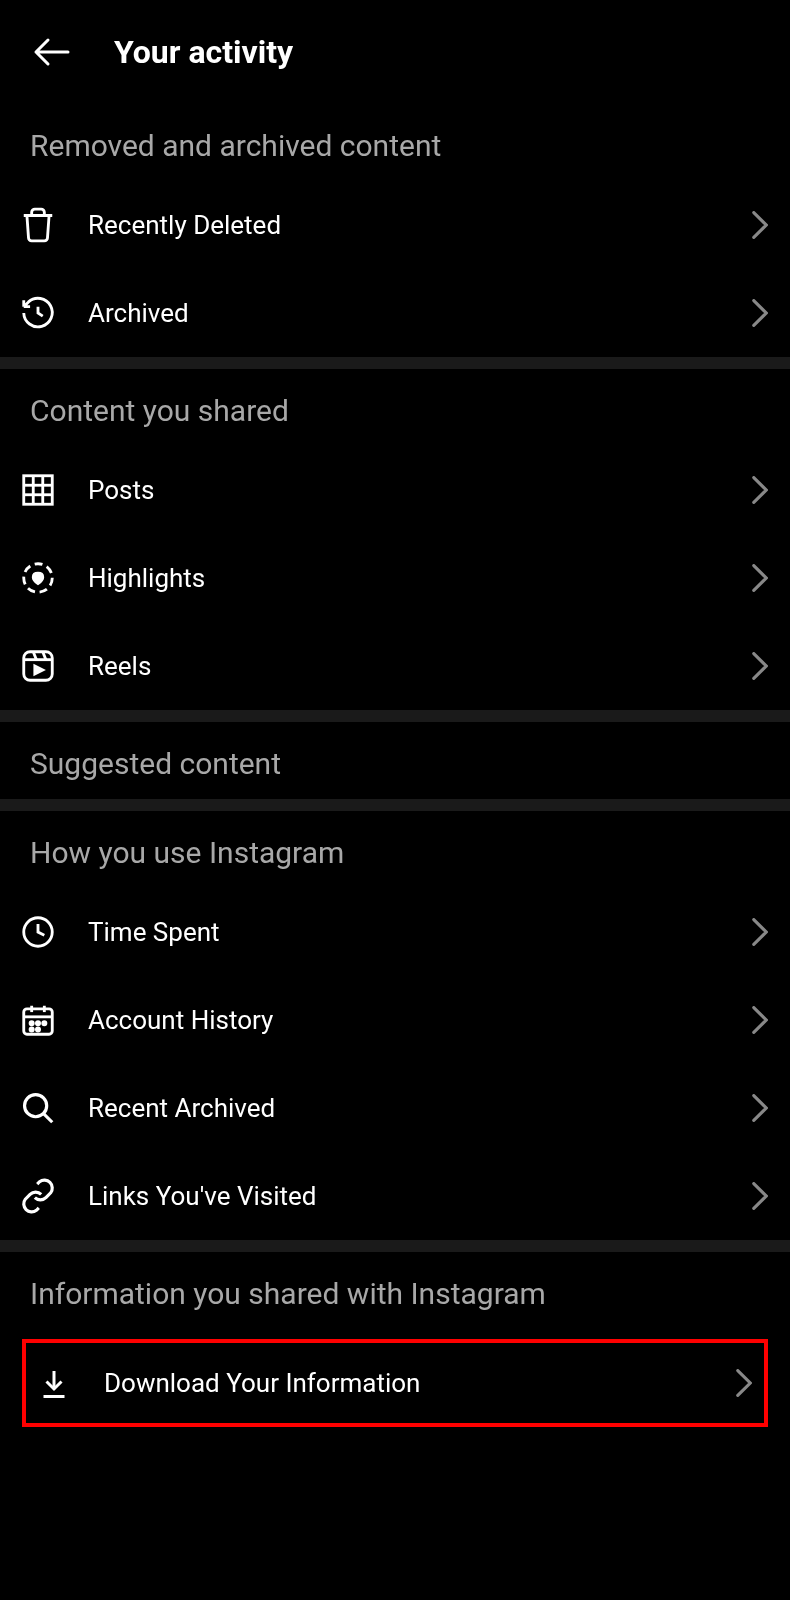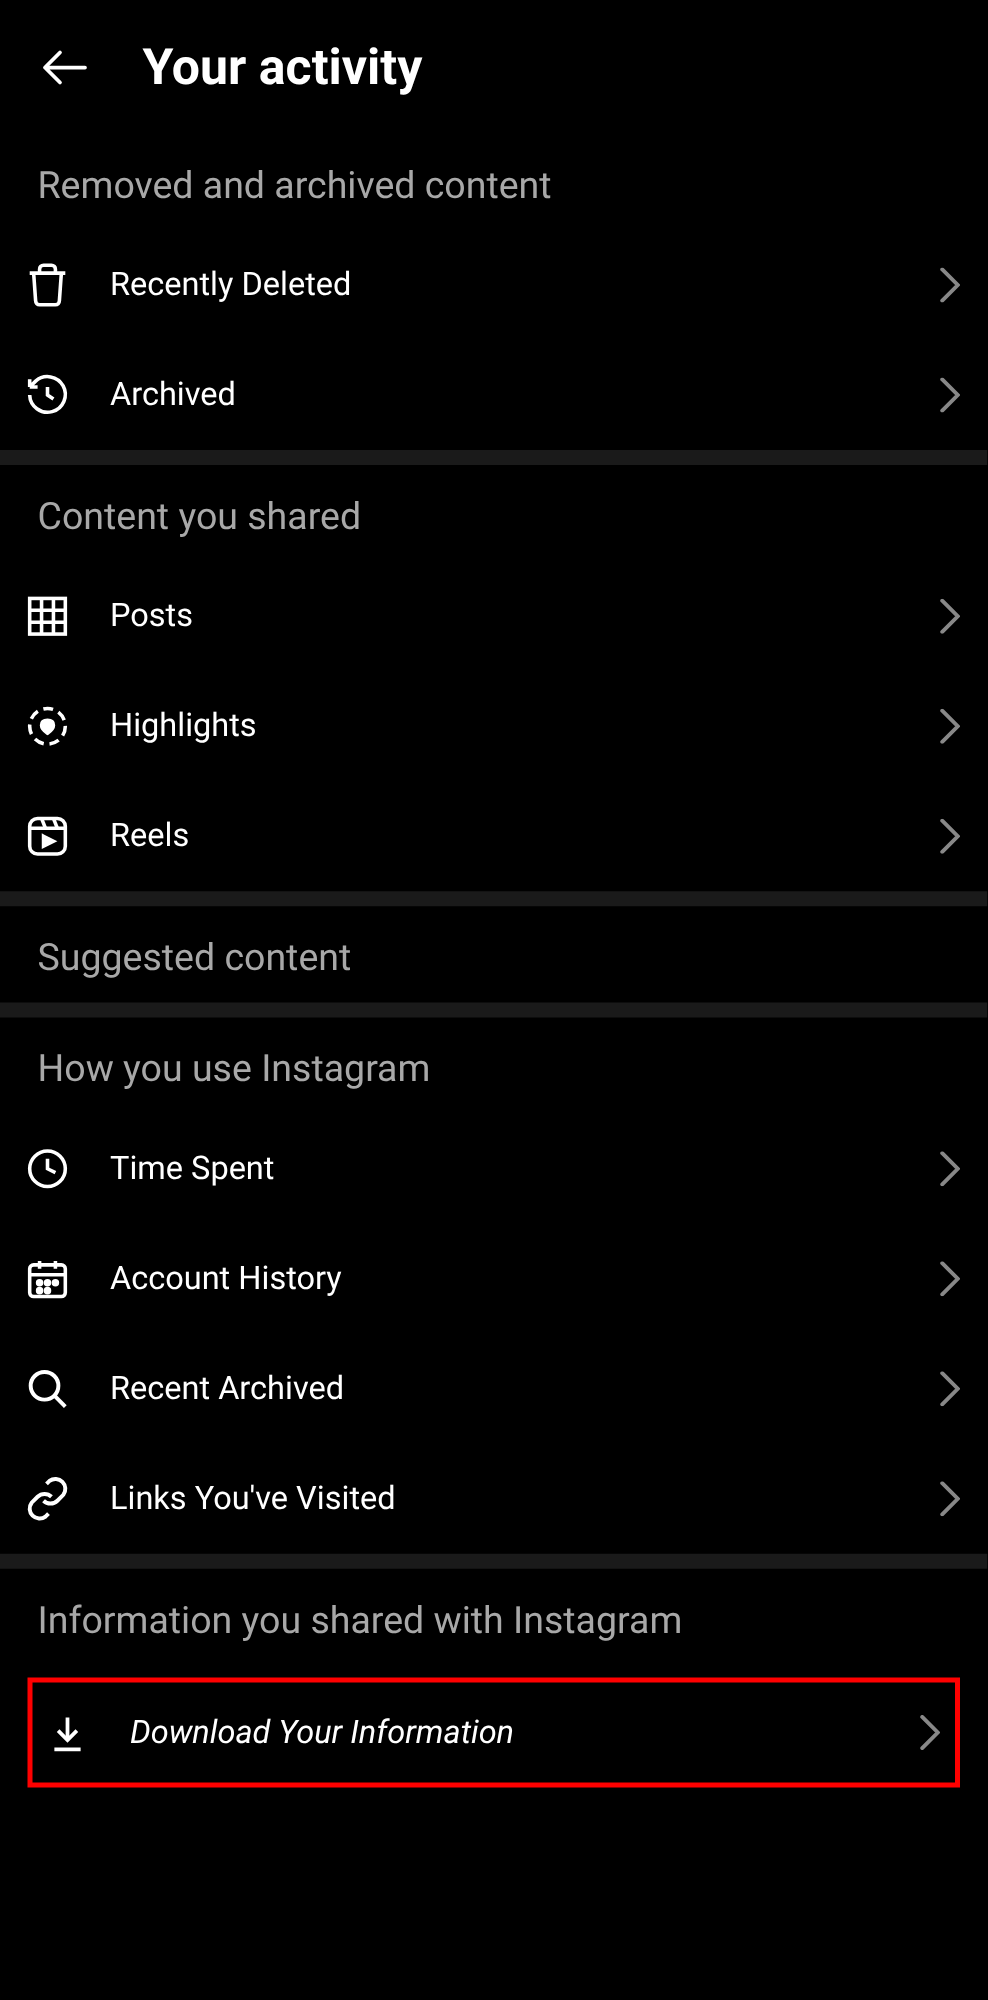--- a/index.html
+++ b/index.html
@@ -23,21 +23,21 @@
     }
     .back-icon {
       width: 44px;
       height: 44px;
       display: flex;
       align-items: center;
       justify-content: center;
       cursor: pointer;
     }
     .page-title {
-      font-size: 40px;
+      font-size: 32px;
       font-weight: 700;
       color: #fff;
     }
     .section {
       padding: 0;
     }
     .section-header {
       color: #a8a8a8;
       font-size: 30px;
       padding: 24px 30px 18px 30px;
@@ -73,21 +73,20 @@
     .divider {
       height: 12px;
       background: #1a1a1a;
     }
     .highlight-box {
       border: 4px solid #ff0000;
       margin: 10px 22px 0 22px;
     }
     .highlight-box .menu-item {
       padding: 20px 8px;
-      font-style: italic;
     }
     svg {
       display: block;
     }
   </style>
 </head>
 <body>
 
 <div class="header">
   <div class="back-icon">

